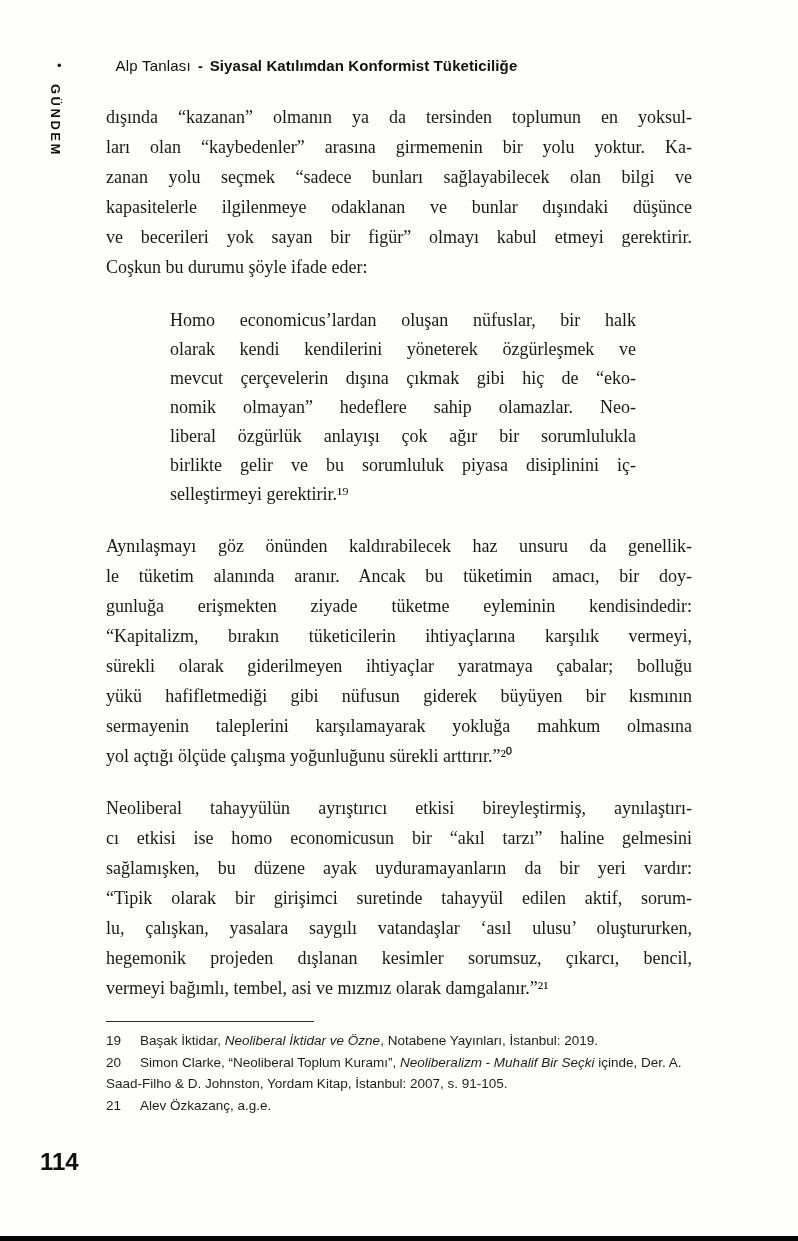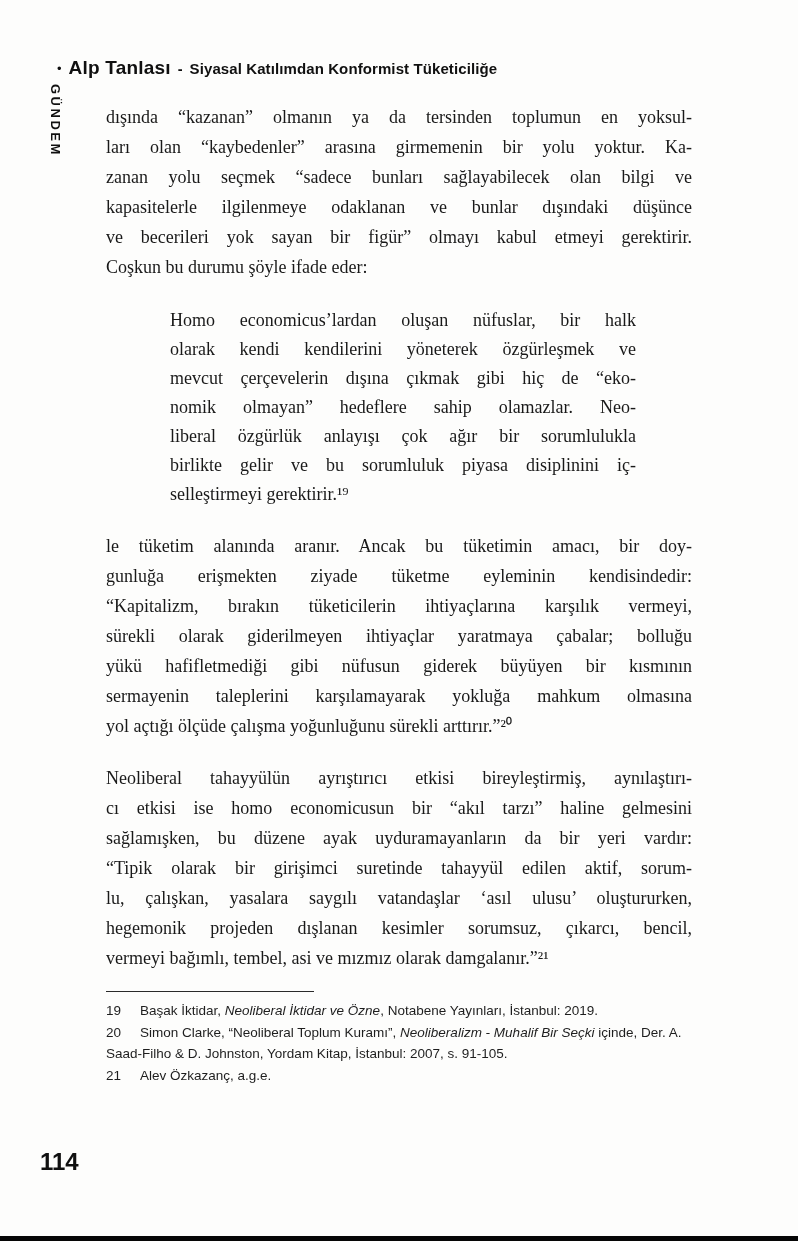--- a/index.html
+++ b/index.html
@@ -21,21 +21,21 @@
     left: 57px;
     top: 57px;
     display: flex;
     align-items: baseline;
     gap: 7px;
     font-family: "Liberation Sans", sans-serif;
     color: #101010;
     white-space: nowrap;
   }
   .bullet { font-size: 13px; align-self: center; line-height: 1; }
-  .author { font-size: 19px; font-weight: 700; letter-spacing: 0.2px; }
+  .author { font-size: 15px; font-weight: 400; letter-spacing: 0.2px; margin-left: 47px; }
   .dash   { font-size: 14.5px; font-weight: 700; }
   .booktitle { font-size: 15px; font-weight: 700; letter-spacing: 0.1px; }
 
   .gundem {
     position: absolute;
     left: 48px;
     top: 84px;
     writing-mode: vertical-rl;
     font-family: "Liberation Sans", sans-serif;
     font-weight: 700;
@@ -125,20 +125,21 @@
         <div class="tline">Homo economicus’lardan oluşan nüfuslar, bir halk</div>
         <div class="tline">olarak kendi kendilerini yöneterek özgürleşmek ve</div>
         <div class="tline">mevcut çerçevelerin dışına çıkmak gibi hiç de “eko-</div>
         <div class="tline">nomik olmayan” hedeflere sahip olamazlar. Neo-</div>
         <div class="tline">liberal özgürlük anlayışı çok ağır bir sorumlulukla</div>
         <div class="tline">birlikte gelir ve bu sorumluluk piyasa disiplinini iç-</div>
         <div class="tline tline-last">selleştirmeyi gerektirir.¹⁹</div>
       </div>
 
     <div class="para">
+        <div class="tline">Aynılaşmayı göz önünden kaldırabilecek haz unsuru da genellik-</div>
         <div class="tline">le tüketim alanında aranır. Ancak bu tüketimin amacı, bir doy-</div>
         <div class="tline">gunluğa erişmekten ziyade tüketme eyleminin kendisindedir:</div>
         <div class="tline">“Kapitalizm, bırakın tüketicilerin ihtiyaçlarına karşılık vermeyi,</div>
         <div class="tline">sürekli olarak giderilmeyen ihtiyaçlar yaratmaya çabalar; bolluğu</div>
         <div class="tline">yükü hafifletmediği gibi nüfusun giderek büyüyen bir kısmının</div>
         <div class="tline">sermayenin taleplerini karşılamayarak yokluğa mahkum olmasına</div>
         <div class="tline tline-last">yol açtığı ölçüde çalışma yoğunluğunu sürekli arttırır.”²⁰</div>
       </div>
 
     <div class="para p3">

